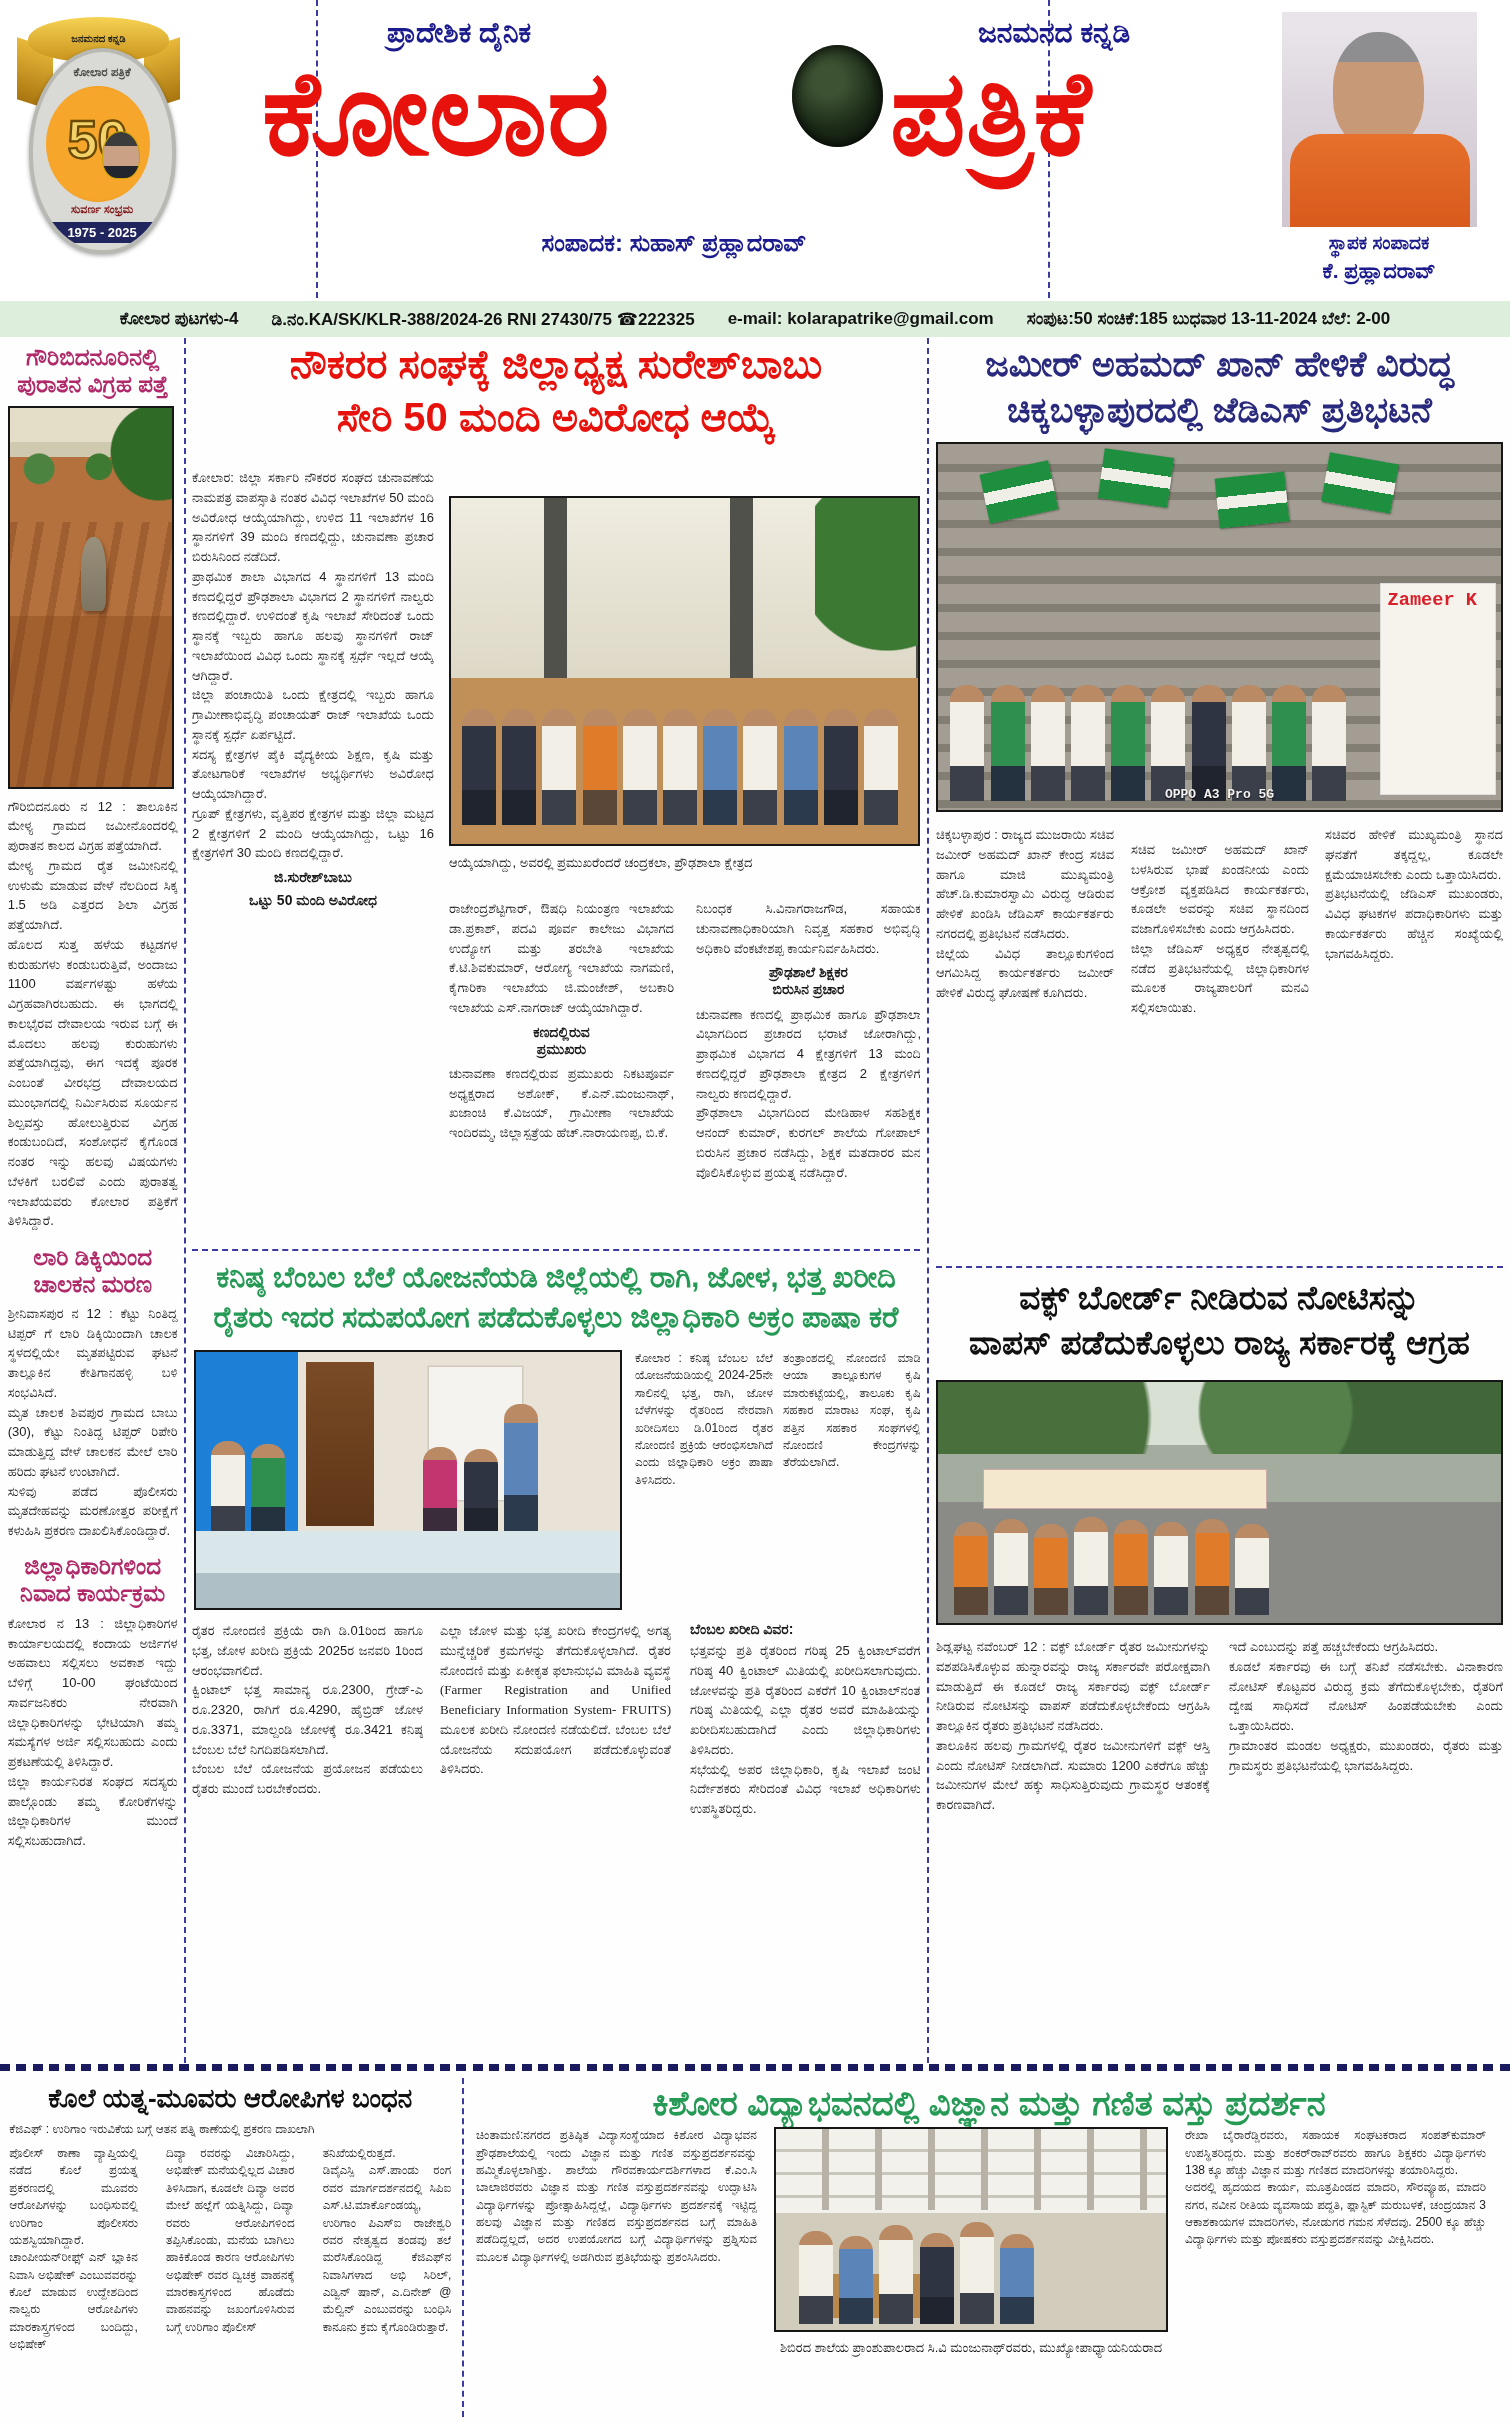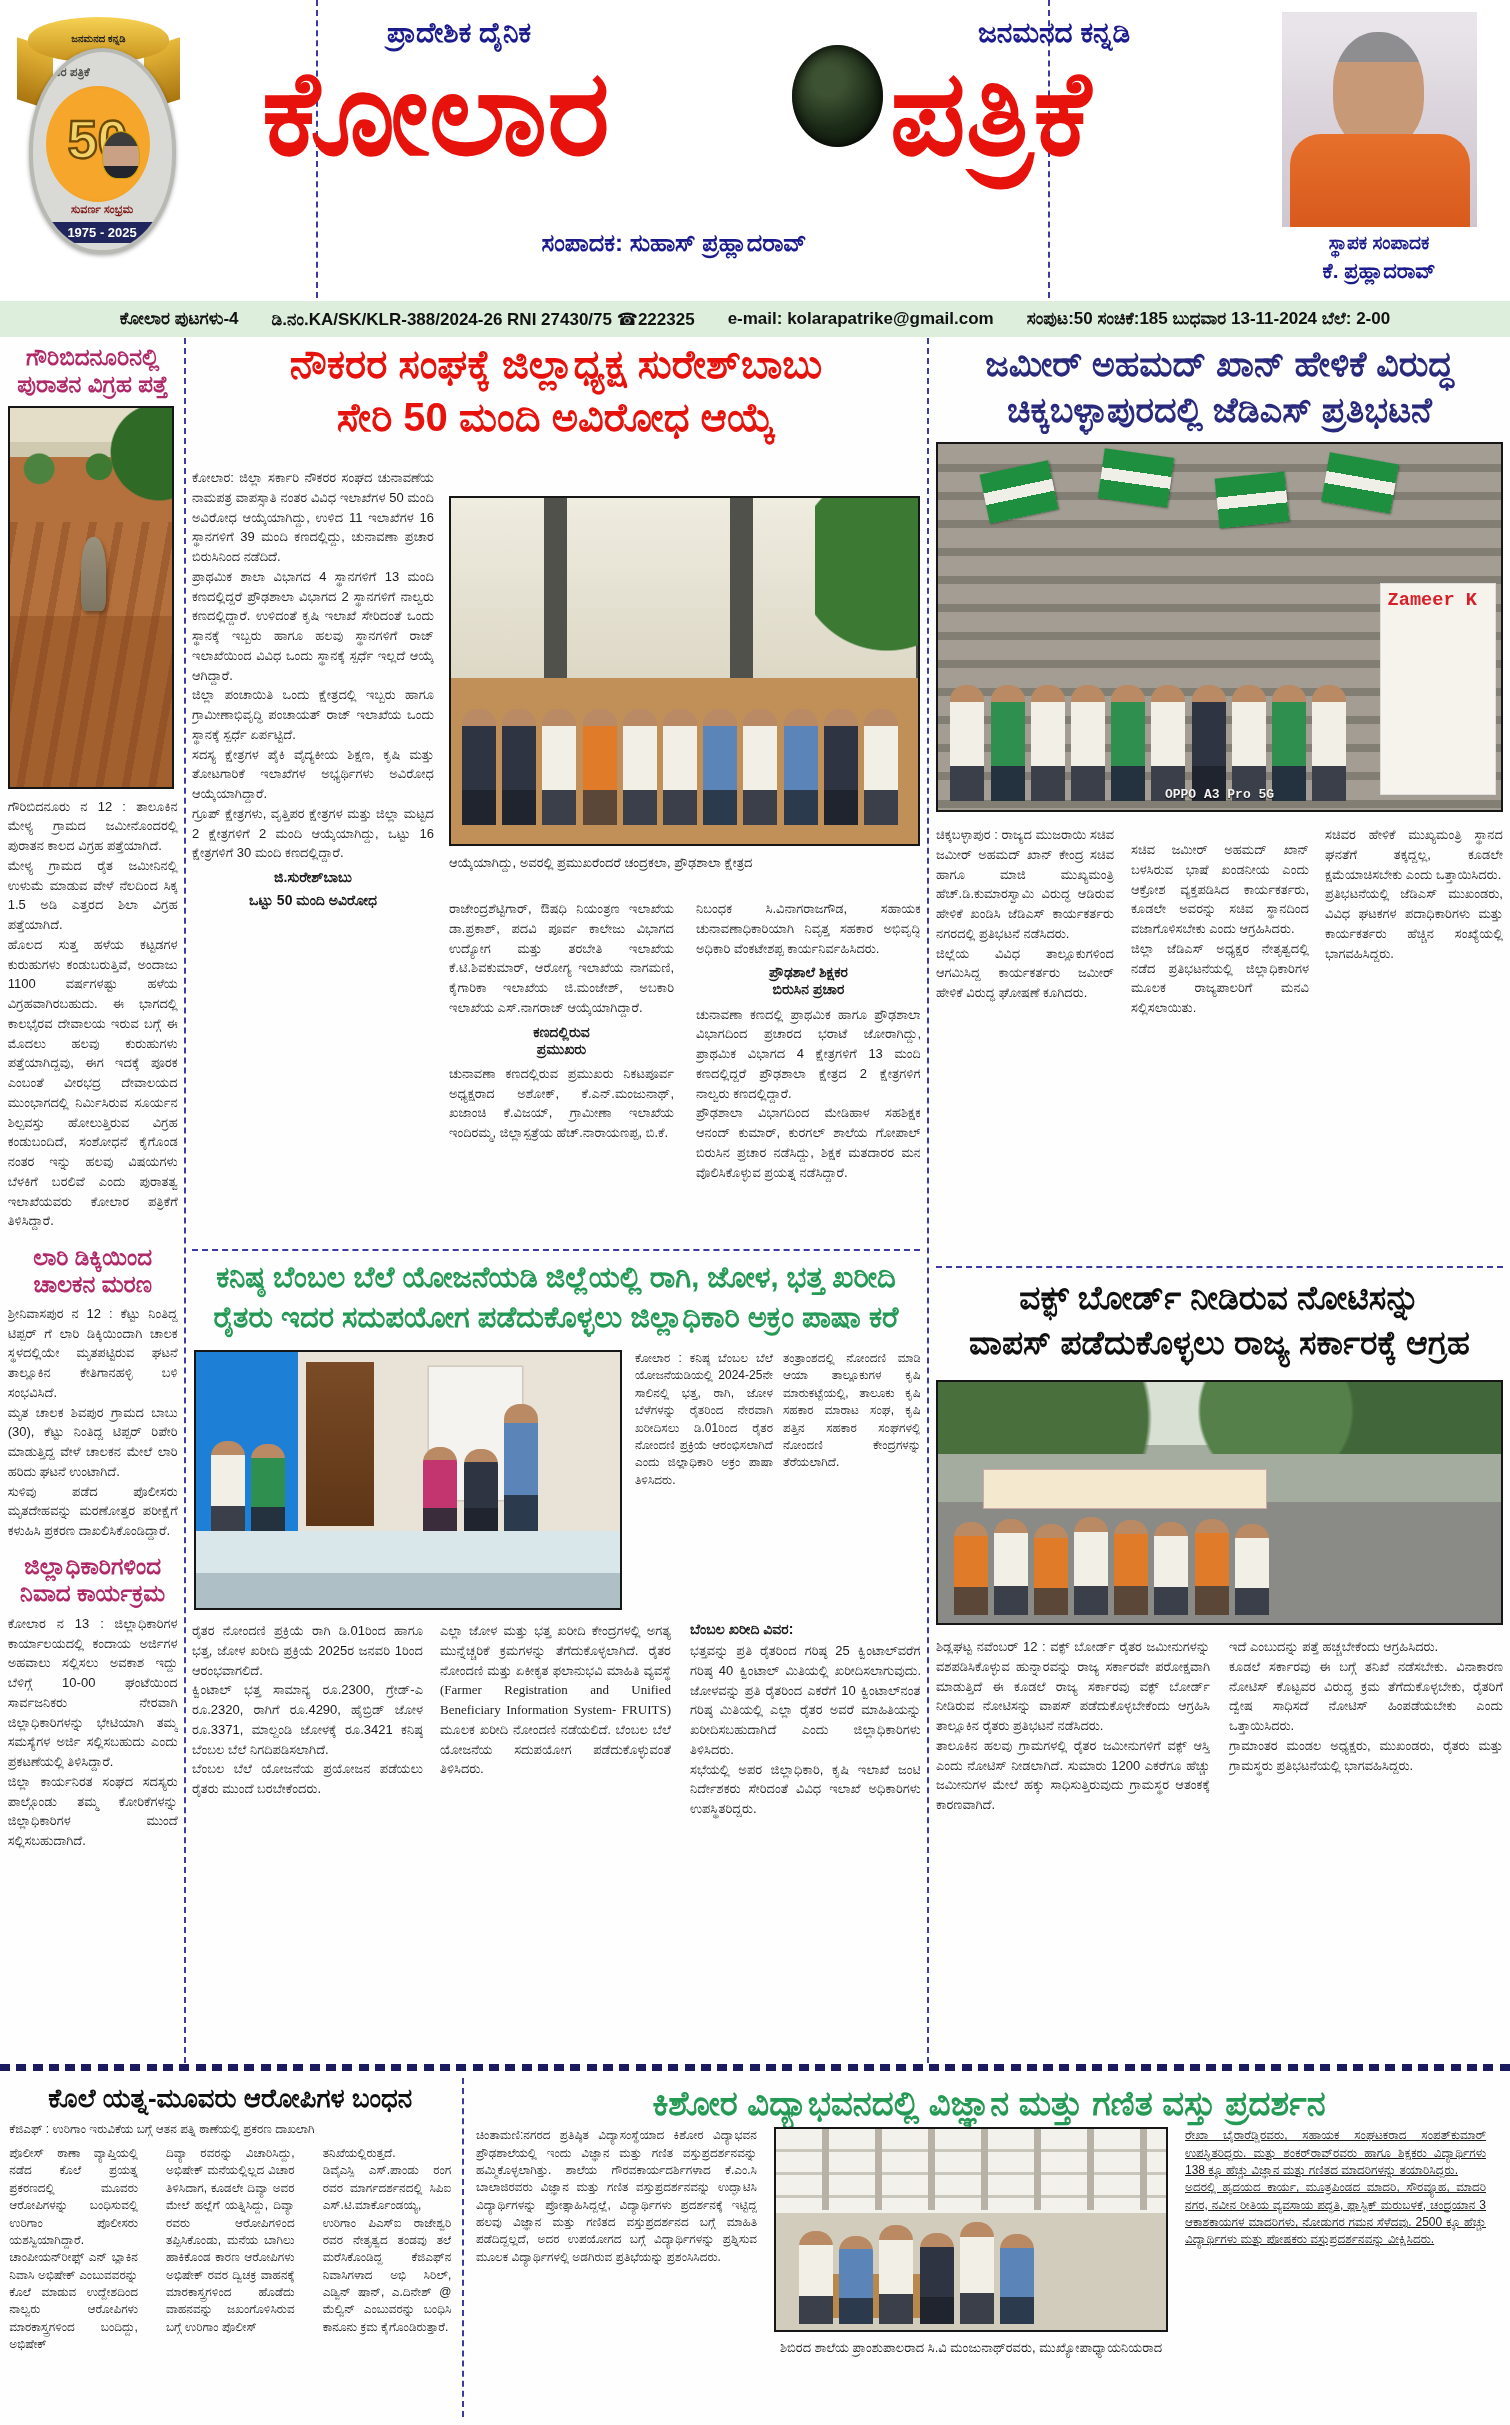--- a/index.html
+++ b/index.html
@@ -25,21 +25,21 @@
   
   .logo{position:absolute;left:17px;top:12.4px;width:163px;height:267px;}
   .logo .ribbon{position:absolute;left:11px;top:4.6px;width:141px;height:45px;border-radius:50% 50% 45% 45%;
             background:linear-gradient(180deg,#f6d253,#c8921c);display:flex;align-items:center;justify-content:center;
             font-size:10px;font-weight:bold;color:#222;}
   .logo .tail-l,.logo .tail-r{position:absolute;top:31px;width:36px;height:62px;background:linear-gradient(180deg,#e8b93a,#a9750f);}
   .logo .tail-l{left:0;transform:skewY(18deg);}
   .logo .tail-r{right:0;transform:skewY(-18deg);}
   .logo .medal{position:absolute;left:11.6px;top:36px;width:139px;height:198px;border-radius:50% 50% 48% 48%;
             background:#d9d9d6;border:4.6px solid #b9b9b4;box-shadow:0 1.5px 4.6px rgba(0,0,0,.35);overflow:hidden;}
-  .logo .arc-top{position:absolute;left:0;top:12.4px;width:100%;font-size:11.6px;font-weight:bold;color:#4a4a46;}
+  .logo .arc-top{position:absolute;left:0;top:12.4px;width:100%;text-align:center;font-size:11.6px;font-weight:bold;color:#4a4a46;}
   .logo .inner{position:absolute;left:13px;top:34px;width:104px;height:116px;border-radius:50%;
             background:radial-gradient(circle,#f6a62a 0 70%,#d98410 100%);}
   .logo .fifty{position:absolute;left:0;top:22px;width:100%;text-align:center;font-size:54px;font-weight:bold;
             color:#f3d26a;-webkit-text-stroke:2.3px #6b4a05;}
   .logo .head{position:absolute;left:56px;top:45px;width:36px;height:46px;border-radius:50% 50% 40% 40%;
             background:linear-gradient(180deg,#3c3c3c 0 30%,#caa184 30% 75%,#23252e 75% 100%);border:1.5px solid #caa005;}
   .logo .band{position:absolute;left:0;bottom:7.7px;width:100%;text-align:center;font-size:13px;font-weight:bold;
             color:#ffffff;background:#20255e;padding:3.1px 0;}
   .logo .sub{position:absolute;left:0;bottom:34px;width:100%;text-align:center;font-size:11px;font-weight:bold;color:#7c1111;}
   .founder-photo{position:absolute;left:1282px;top:12.4px;width:195px;height:215px;overflow:hidden;
@@ -376,19 +376,19 @@
             <div class="person p-white" style="height:93px;"></div>
             <div class="person p-blue" style="height:88px;"></div>
             <div class="person p-white" style="height:99px;"></div>
             <div class="person p-dark" style="height:91px;"></div>
             <div class="person p-white" style="height:102px;"></div>
             <div class="person p-blue" style="height:90px;"></div>
           </div>
         </div>
         <div class="caption" style="margin-top:6.2px;text-align:center;">ಶಿಬಿರದ ಶಾಲೆಯ ಪ್ರಾಂಶುಪಾಲರಾದ ಸಿ.ವಿ ಮಂಜುನಾಥ್‌ರವರು, ಮುಖ್ಯೋಪಾಧ್ಯಾಯನಿಯರಾದ</div>
       </div>
-      <div class="body-txt body-sm" style="width:301px;text-decoration:underline;">ರೇಖಾ ಬೈರಾರೆಡ್ಡಿರವರು, ಸಹಾಯಕ ಸಂಘಟಕರಾದ ಸಂಪತ್‌ಕುಮಾರ್ ಉಪಸ್ಥಿತರಿದ್ದರು. ಮತ್ತು ಶಂಕರ್‌ರಾವ್‌ರವರು ಹಾಗೂ ಶಿಕ್ಷಕರು ವಿದ್ಯಾರ್ಥಿಗಳು 138 ಕ್ಕೂ ಹೆಚ್ಚು ವಿಜ್ಞಾನ ಮತ್ತು ಗಣಿತದ ಮಾದರಿಗಳನ್ನು ತಯಾರಿಸಿದ್ದರು.
+      <div class="body-txt body-sm" style="width:301px;">ರೇಖಾ ಬೈರಾರೆಡ್ಡಿರವರು, ಸಹಾಯಕ ಸಂಘಟಕರಾದ ಸಂಪತ್‌ಕುಮಾರ್ ಉಪಸ್ಥಿತರಿದ್ದರು. ಮತ್ತು ಶಂಕರ್‌ರಾವ್‌ರವರು ಹಾಗೂ ಶಿಕ್ಷಕರು ವಿದ್ಯಾರ್ಥಿಗಳು 138 ಕ್ಕೂ ಹೆಚ್ಚು ವಿಜ್ಞಾನ ಮತ್ತು ಗಣಿತದ ಮಾದರಿಗಳನ್ನು ತಯಾರಿಸಿದ್ದರು.
 ಅದರಲ್ಲಿ ಹೃದಯದ ಕಾರ್ಯ, ಮೂತ್ರಪಿಂಡದ ಮಾದರಿ, ಸೌರವ್ಯೂಹ, ಮಾದರಿ ನಗರ, ನವೀನ ರೀತಿಯ ವ್ಯವಸಾಯ ಪದ್ಧತಿ, ಪ್ಲಾಸ್ಟಿಕ್ ಮರುಬಳಕೆ, ಚಂದ್ರಯಾನ 3 ಆಕಾಶಕಾಯಗಳ ಮಾದರಿಗಳು, ನೋಡುಗರ ಗಮನ ಸೆಳೆದವು. 2500 ಕ್ಕೂ ಹೆಚ್ಚು ವಿದ್ಯಾರ್ಥಿಗಳು ಮತ್ತು ಪೋಷಕರು ವಸ್ತುಪ್ರದರ್ಶನವನ್ನು ವೀಕ್ಷಿಸಿದರು.</div>
     </div>
   </div>
 
 </div>
 
 
 </body></html>

